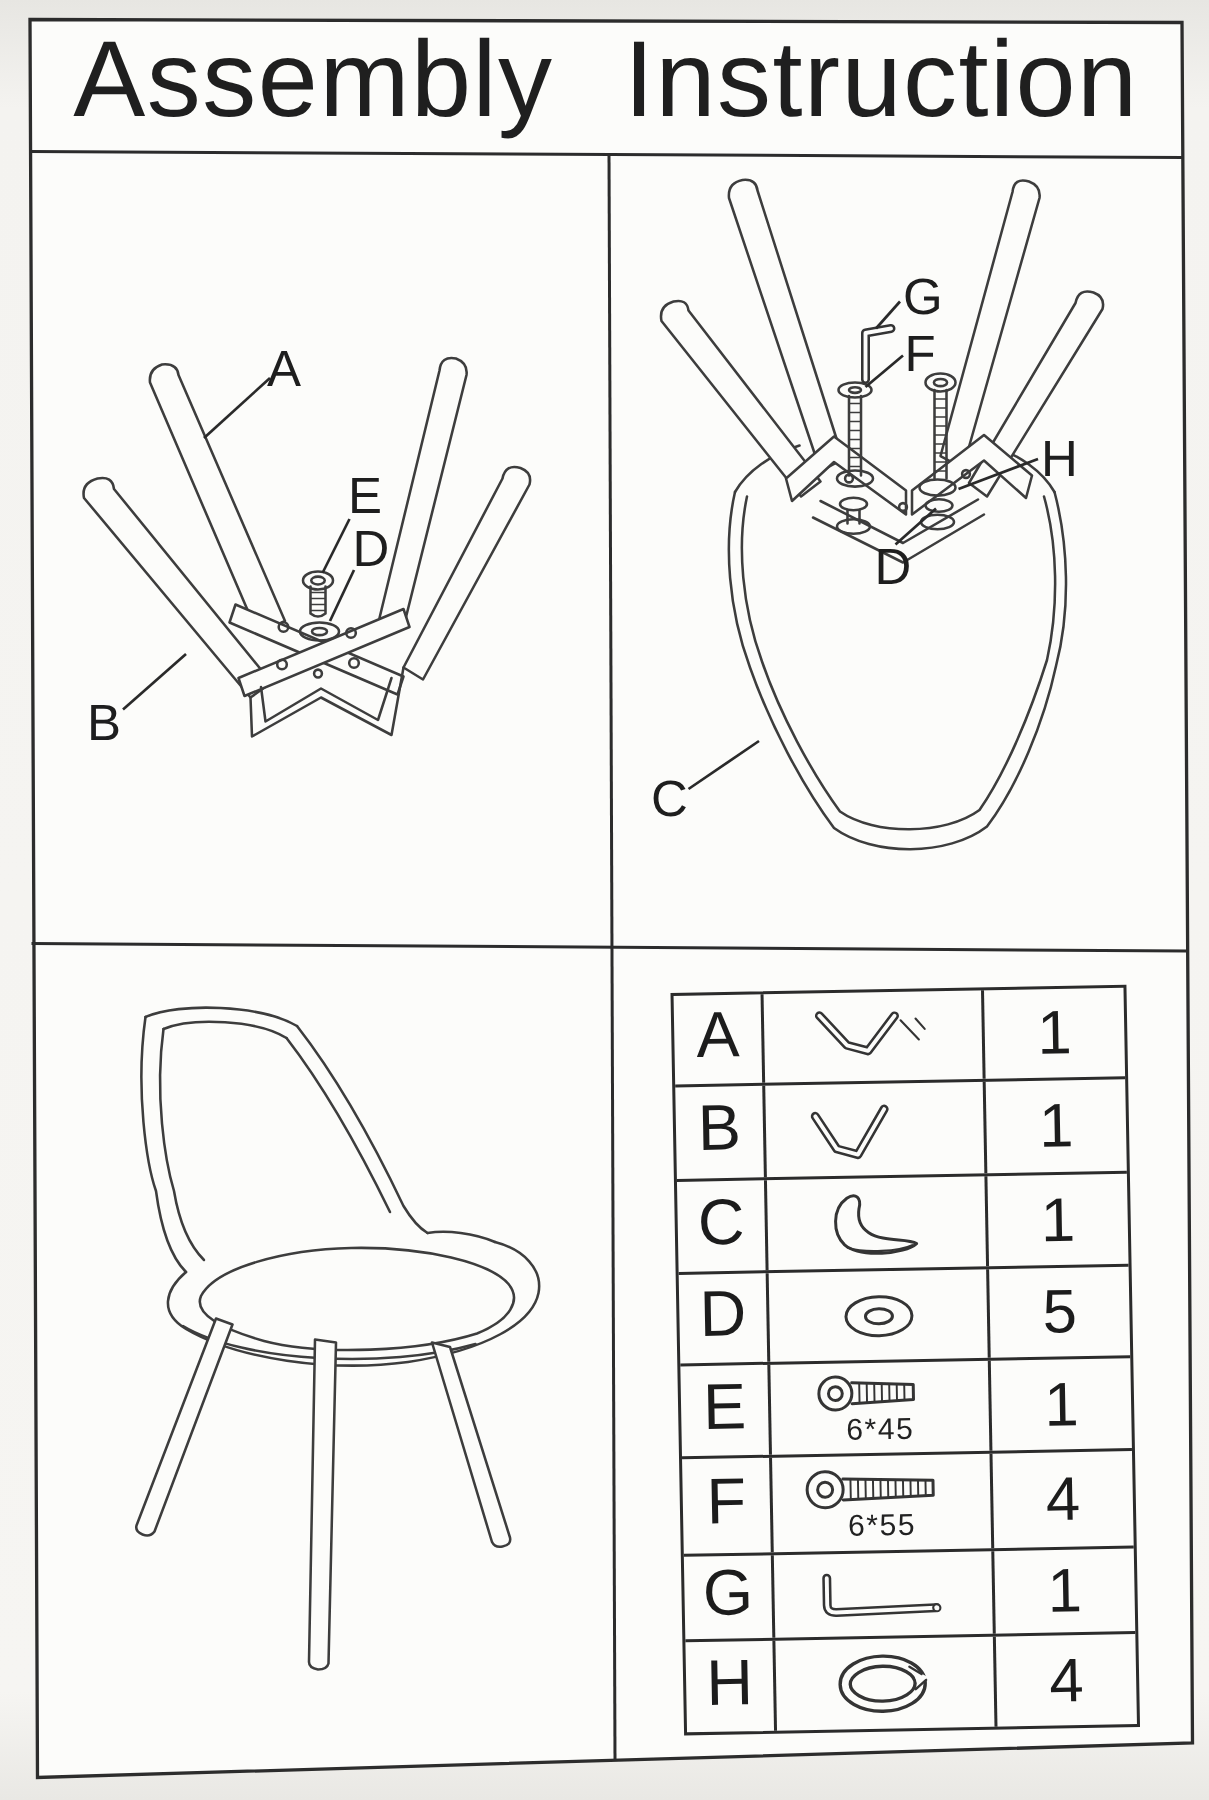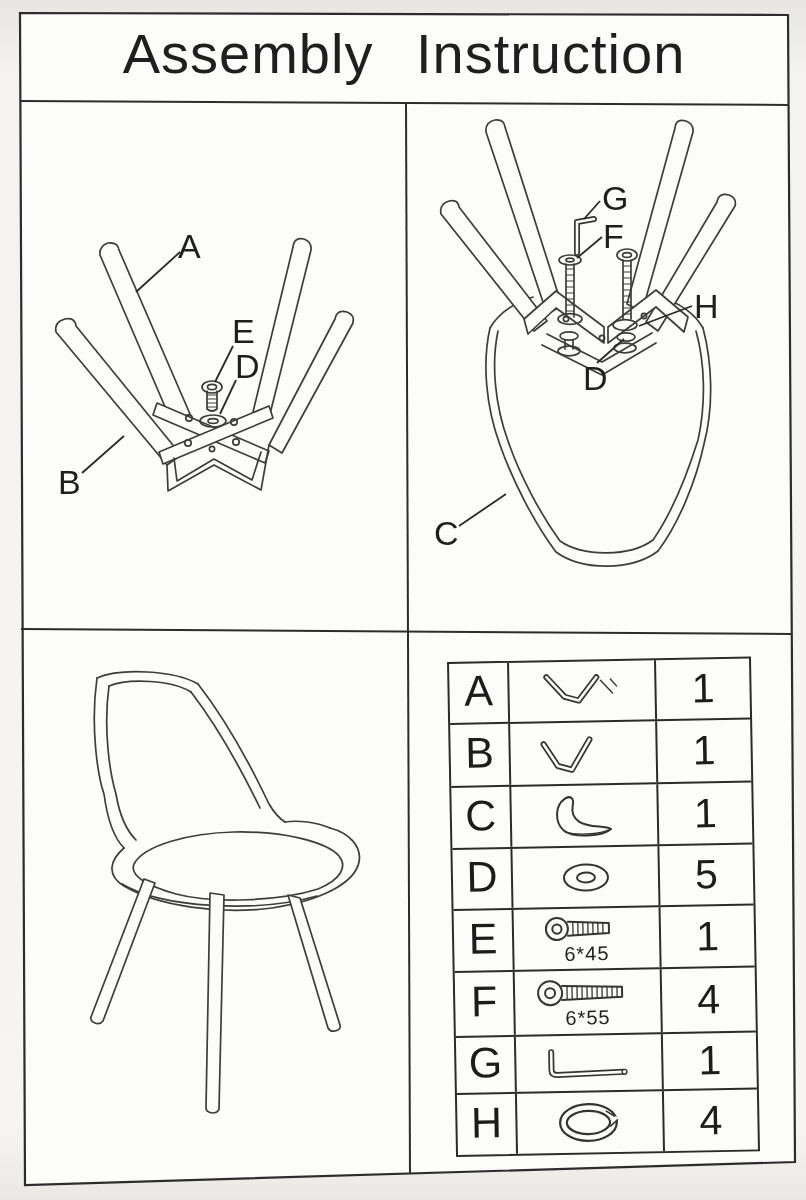--- a/index.html
+++ b/index.html
@@ -16,21 +16,21 @@
     color:var(--ink);
     position:relative;
     overflow:hidden;
   }
   .page{position:absolute;left:0;top:0;width:806px;height:1200px;}
   svg{display:block;}
   .frame-svg{position:absolute;left:0;top:0;}
   .title{
     position:absolute;left:20px;top:16px;width:768px;height:74px;
     display:flex;align-items:center;justify-content:center;
-    font-size:56px;letter-spacing:1px;word-spacing:26px;color:#1f1f1f;
+    font-size:72px;letter-spacing:1px;word-spacing:26px;color:#1f1f1f;
   }
   .panel{position:absolute;}
   .panel svg{position:absolute;left:0;top:0;}
   .dlabel{
     position:absolute;font-size:34px;color:#1e1e1e;line-height:1;
     letter-spacing:0;
   }
   .draw{stroke:var(--ink-soft);fill:none;stroke-width:1.7px;stroke-linejoin:round;stroke-linecap:round;}
   .solid{fill:var(--paper);stroke:var(--ink-soft);stroke-width:1.7px;stroke-linejoin:round;}
   .leader{stroke:#2a2a2a;stroke-width:1.8px;}

